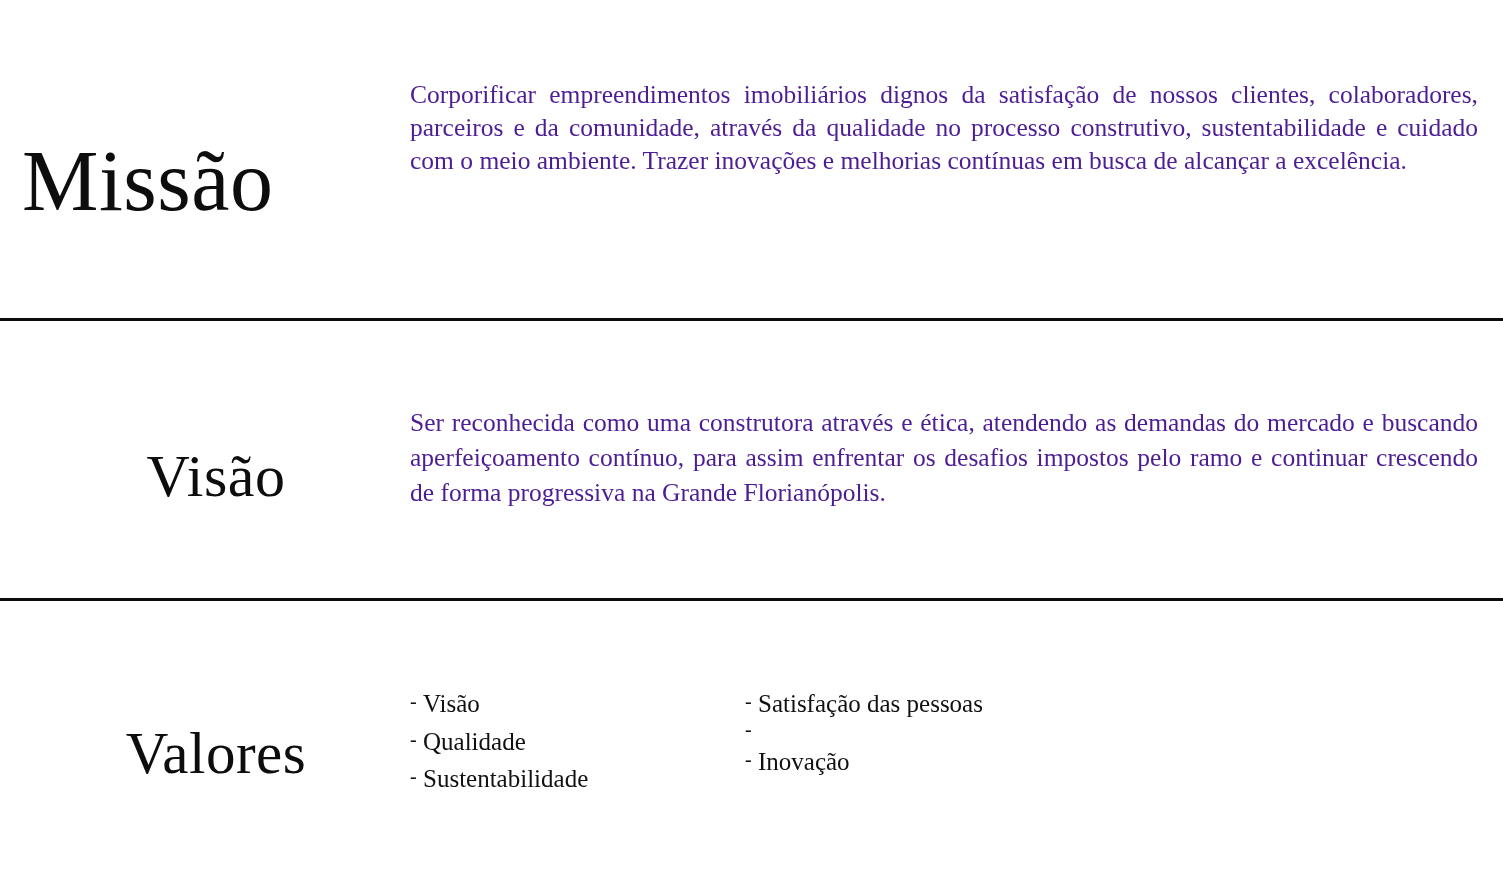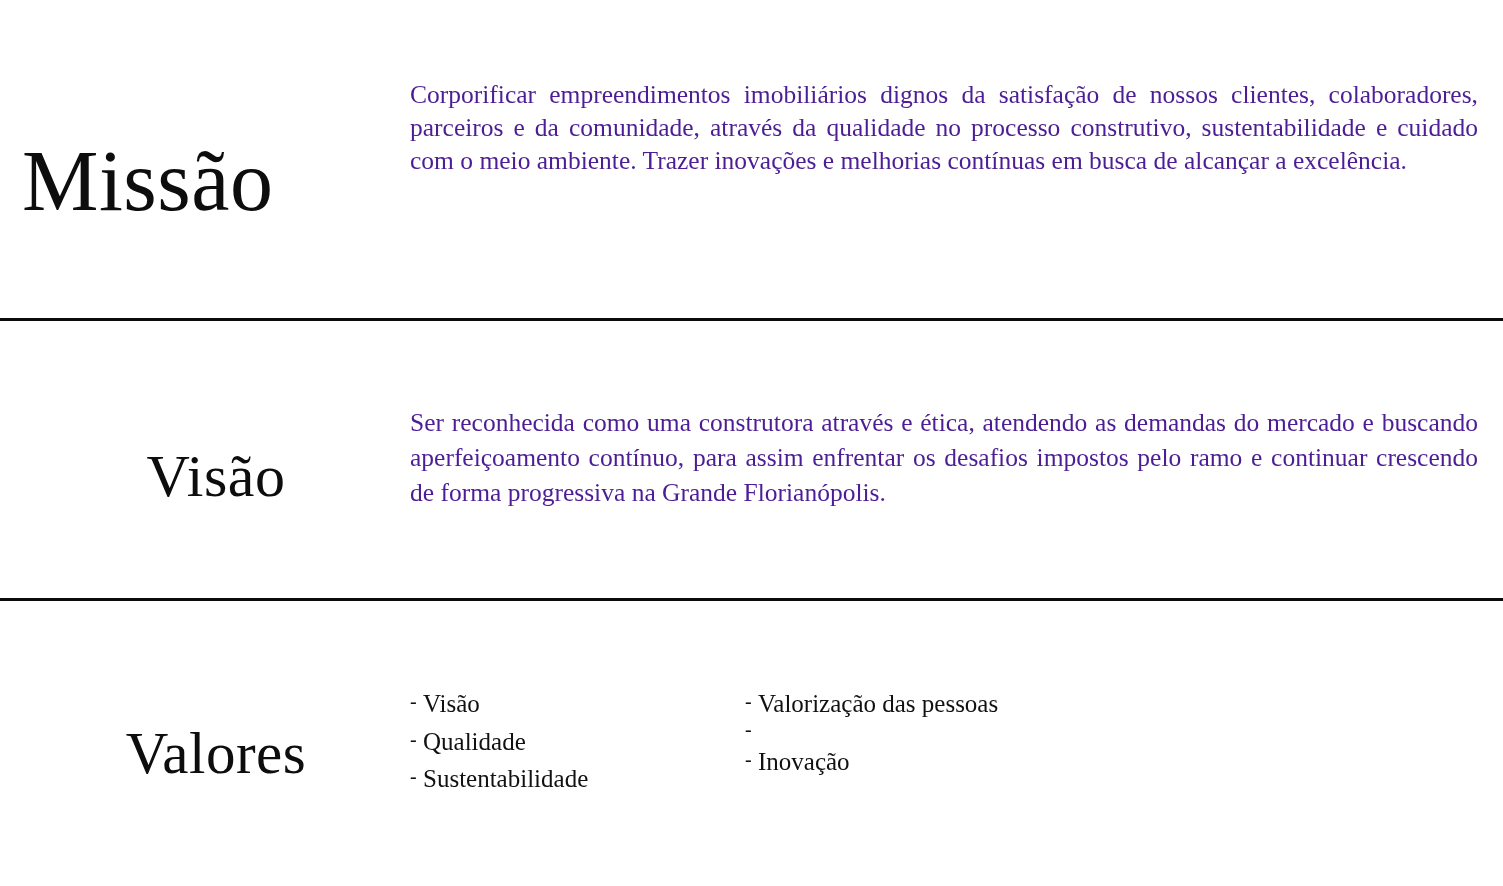--- a/index.html
+++ b/index.html
@@ -167,21 +167,21 @@
           </div>
           <div class="value-item">
             <span class="value-dash">-</span>
             <span>Sustentabilidade</span>
           </div>
         </div>
 
         <div class="values-col">
           <div class="value-item">
             <span class="value-dash">-</span>
-            <span>Valorização das pessoas</span>
+            <span>Satisfação das pessoas</span>
           </div>
           <div class="value-item">
             <span class="value-dash">-</span>
           </div>
           <div class="value-item">
             <span class="value-dash">-</span>
             <span>Inovação</span>
           </div>
         </div>
 

